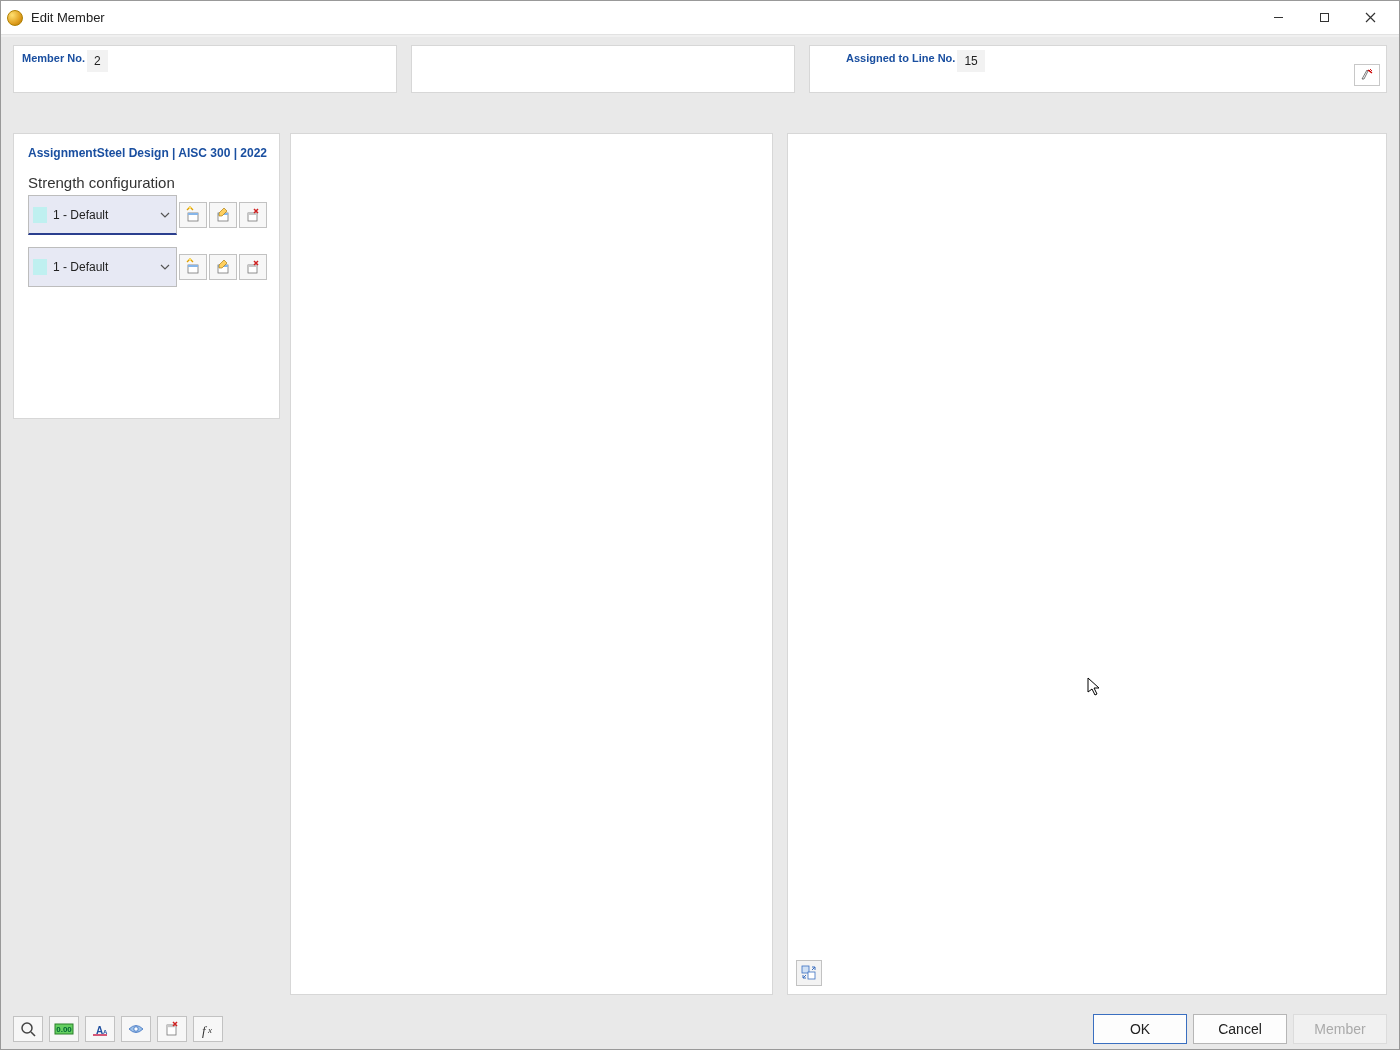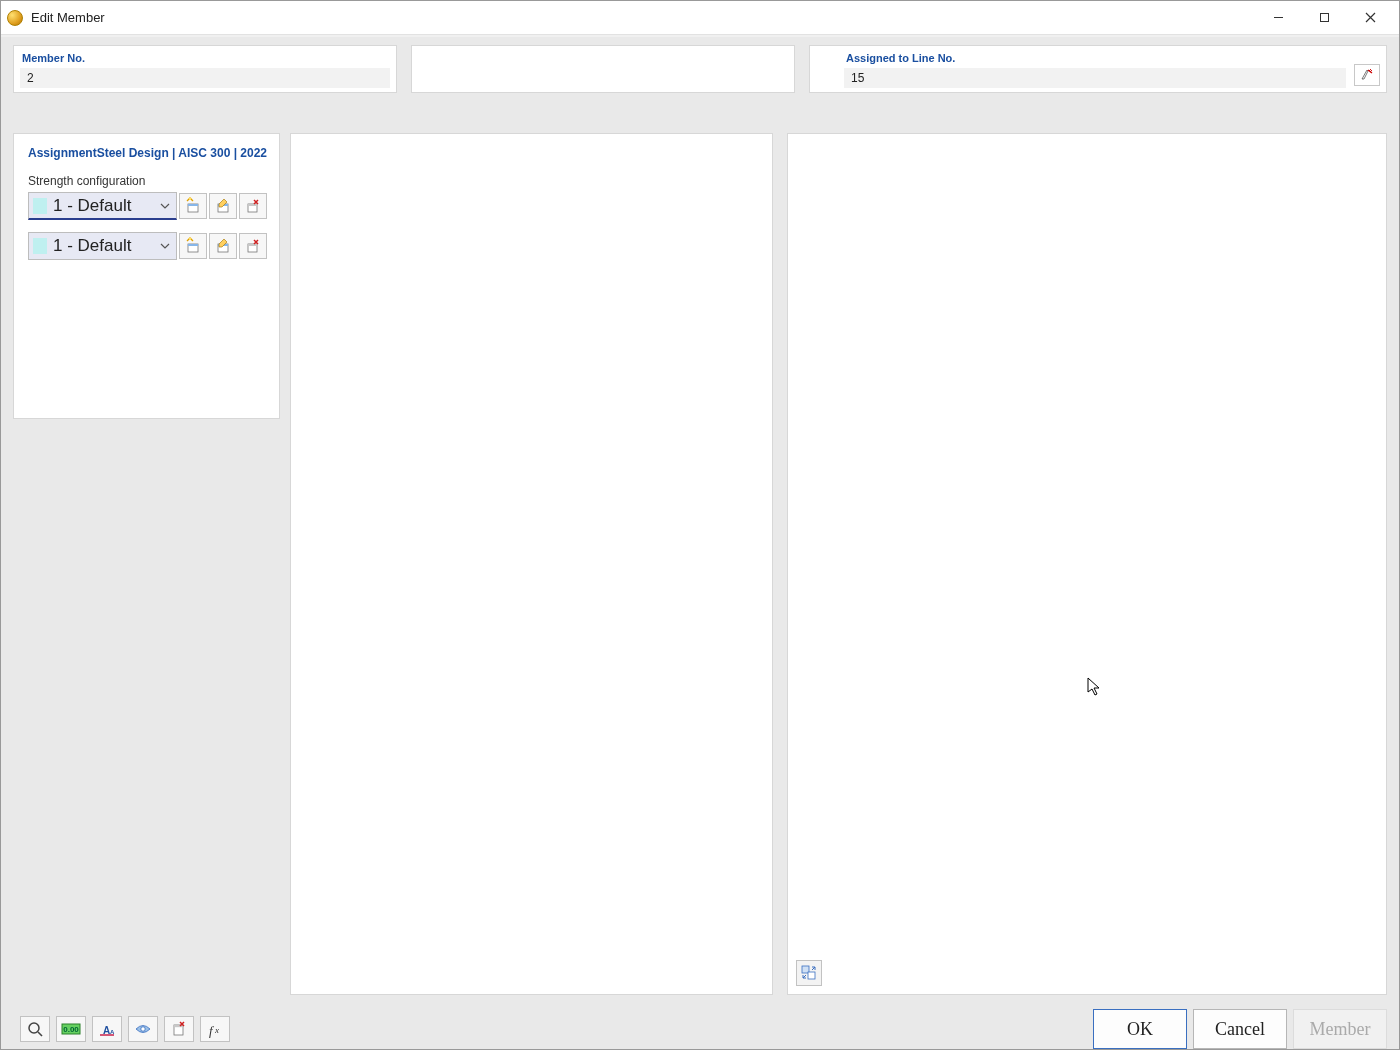--- a/index.html
+++ b/index.html
@@ -46,21 +46,21 @@
   gap: 14px;
   padding: 8px 12px 6px 12px;
   height: 62px;
 }
 .top-row .panel {
   background: #fff;
   border: 1px solid #d7d7d7;
   flex: 1;
   padding: 4px 6px 6px 6px;
   display: flex;
-  flex-direction: column;
+  flex-direction: row;
 }
 .top-row .panel.left { flex: 0 0 384px; }
 .top-row .panel.mid { flex: 0 0 384px; }
 .top-row .panel.right { flex: 1; position: relative; padding-left: 34px; }
 .panel-label {
   color: #1a4fa0;
   font-weight: 600;
   font-size: 11px;
   padding: 2px 2px 4px 2px;
 }
@@ -125,38 +125,38 @@
 .assign-header {
   display: flex;
   justify-content: space-between;
   color: #1a4fa0;
   font-weight: 600;
   font-size: 12px;
   margin-bottom: 14px;
 }
 .field-block { margin-bottom: 12px; }
 .field-label {
-  font-size: 12px;
+  font-size: 15px;
   color: #333;
   margin-bottom: 4px;
 }
 .dd-row {
   display: flex;
   align-items: center;
   gap: 2px;
 }
 .dd {
   flex: 1;
-  height: 28px;
+  height: 40px;
   border: 1px solid #bdbdbd;
   background: #e7e9f4;
   display: flex;
   align-items: center;
   padding: 0 4px;
-  font-size: 17px;
+  font-size: 12px;
   color: #222;
   position: relative;
 }
 .field-block.first .dd { border-bottom: 2px solid #2a3e8e; }
 .dd .color-swatch {
   width: 14px; height: 16px;
   background: #bff0f0;
   margin-right: 6px;
 }
 .dd .dd-text { flex:1; }
@@ -179,42 +179,42 @@
 .right-col .corner-btn {
   position:absolute;
   left:8px; bottom:8px;
   width:26px; height:26px;
   border:1px solid #c2c2c2;
   background:#f3f3f3;
   display:flex; align-items:center; justify-content:center;
 }
 .footer {
   position:absolute;
-  left:7px; right:0; bottom:0;
+  left:0; right:0; bottom:0;
   height:40px;
   display:flex;
   align-items:center;
   padding:0 12px;
   gap:6px;
 }
 .footer .ft-btn {
   width:30px; height:26px;
   border:1px solid #c2c2c2;
   background:#f7f7f7;
   display:flex; align-items:center; justify-content:center;
 }
 .footer .spacer { flex:1; }
 .btn {
   min-width: 94px;
-  height: 40px;
+  height: 30px;
   border:1px solid #b6b6b6;
   background:#fdfdfd;
-  font-size:18px;
+  font-size:14px;
   color:#222;
-  display:flex; align-items:center; justify-content:center;font-family:Liberation Serif, serif;
+  display:flex; align-items:center; justify-content:center;
 }
 .btn.primary { border:1px solid #3a6fc0; }
 .btn.disabled { color:#aaa; background:#f1f1f1; border-color:#dcdcdc; }
 .cursor {
   position:absolute;
   left:1086px; top:676px;
   width:14px; height:20px;
   pointer-events:none;
 }
 svg { display:block; }

